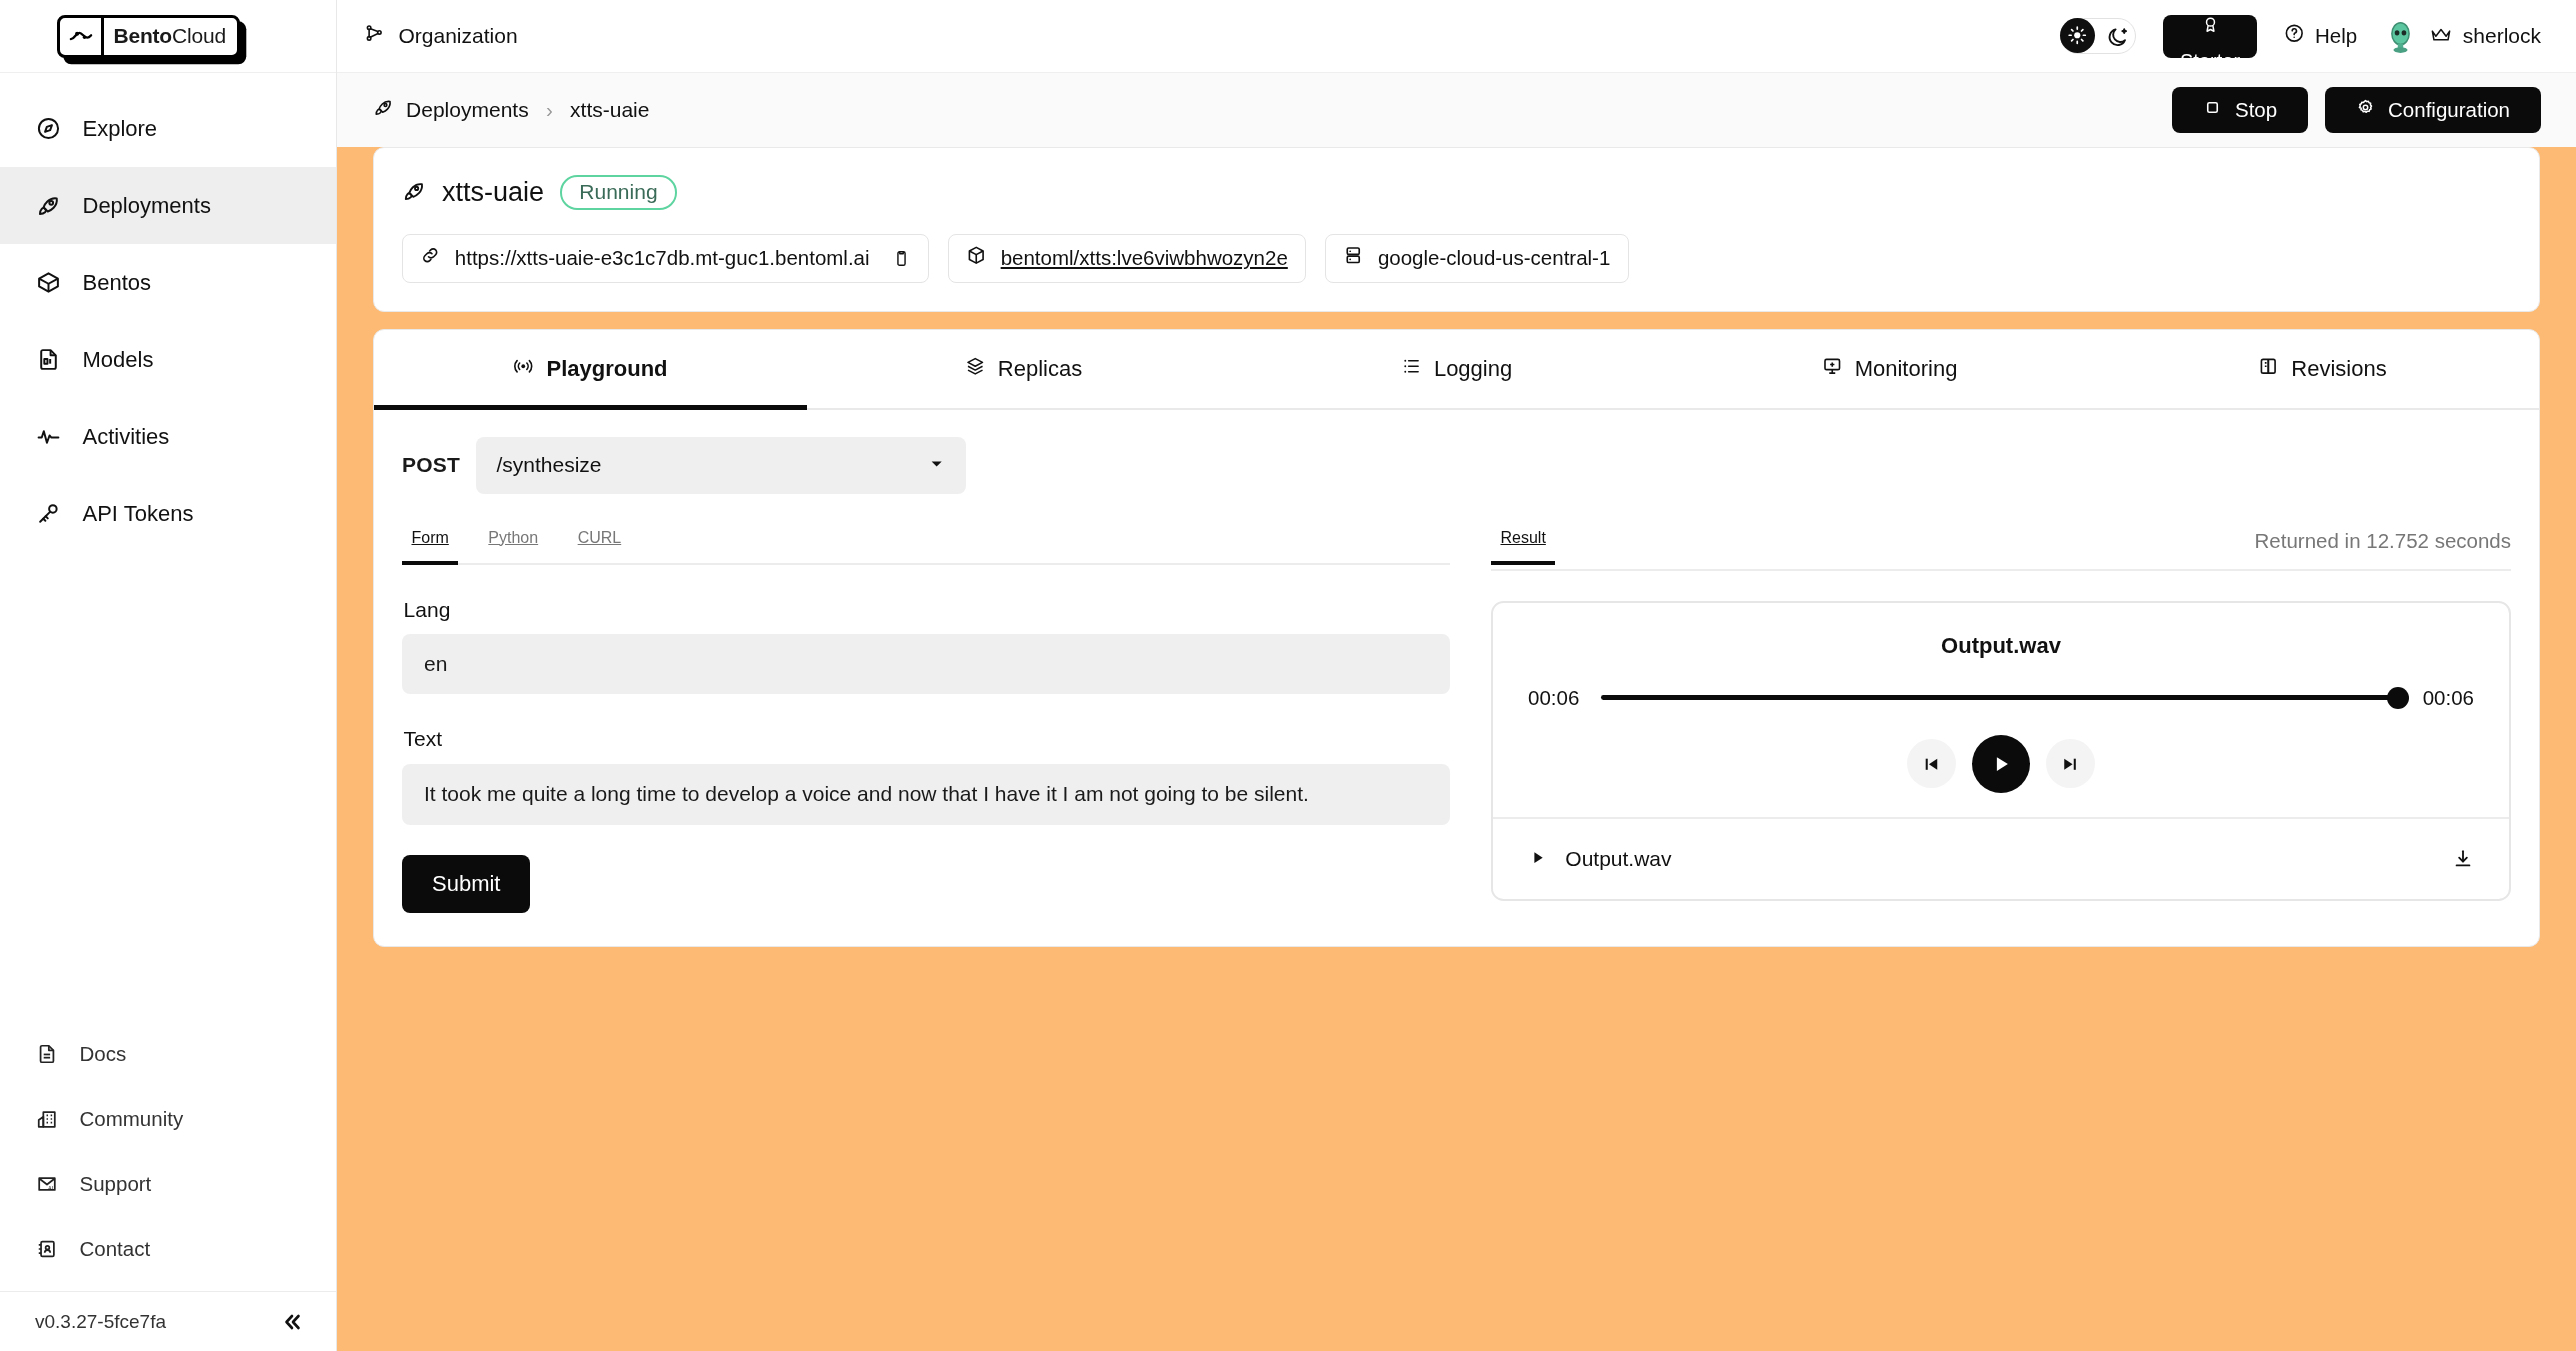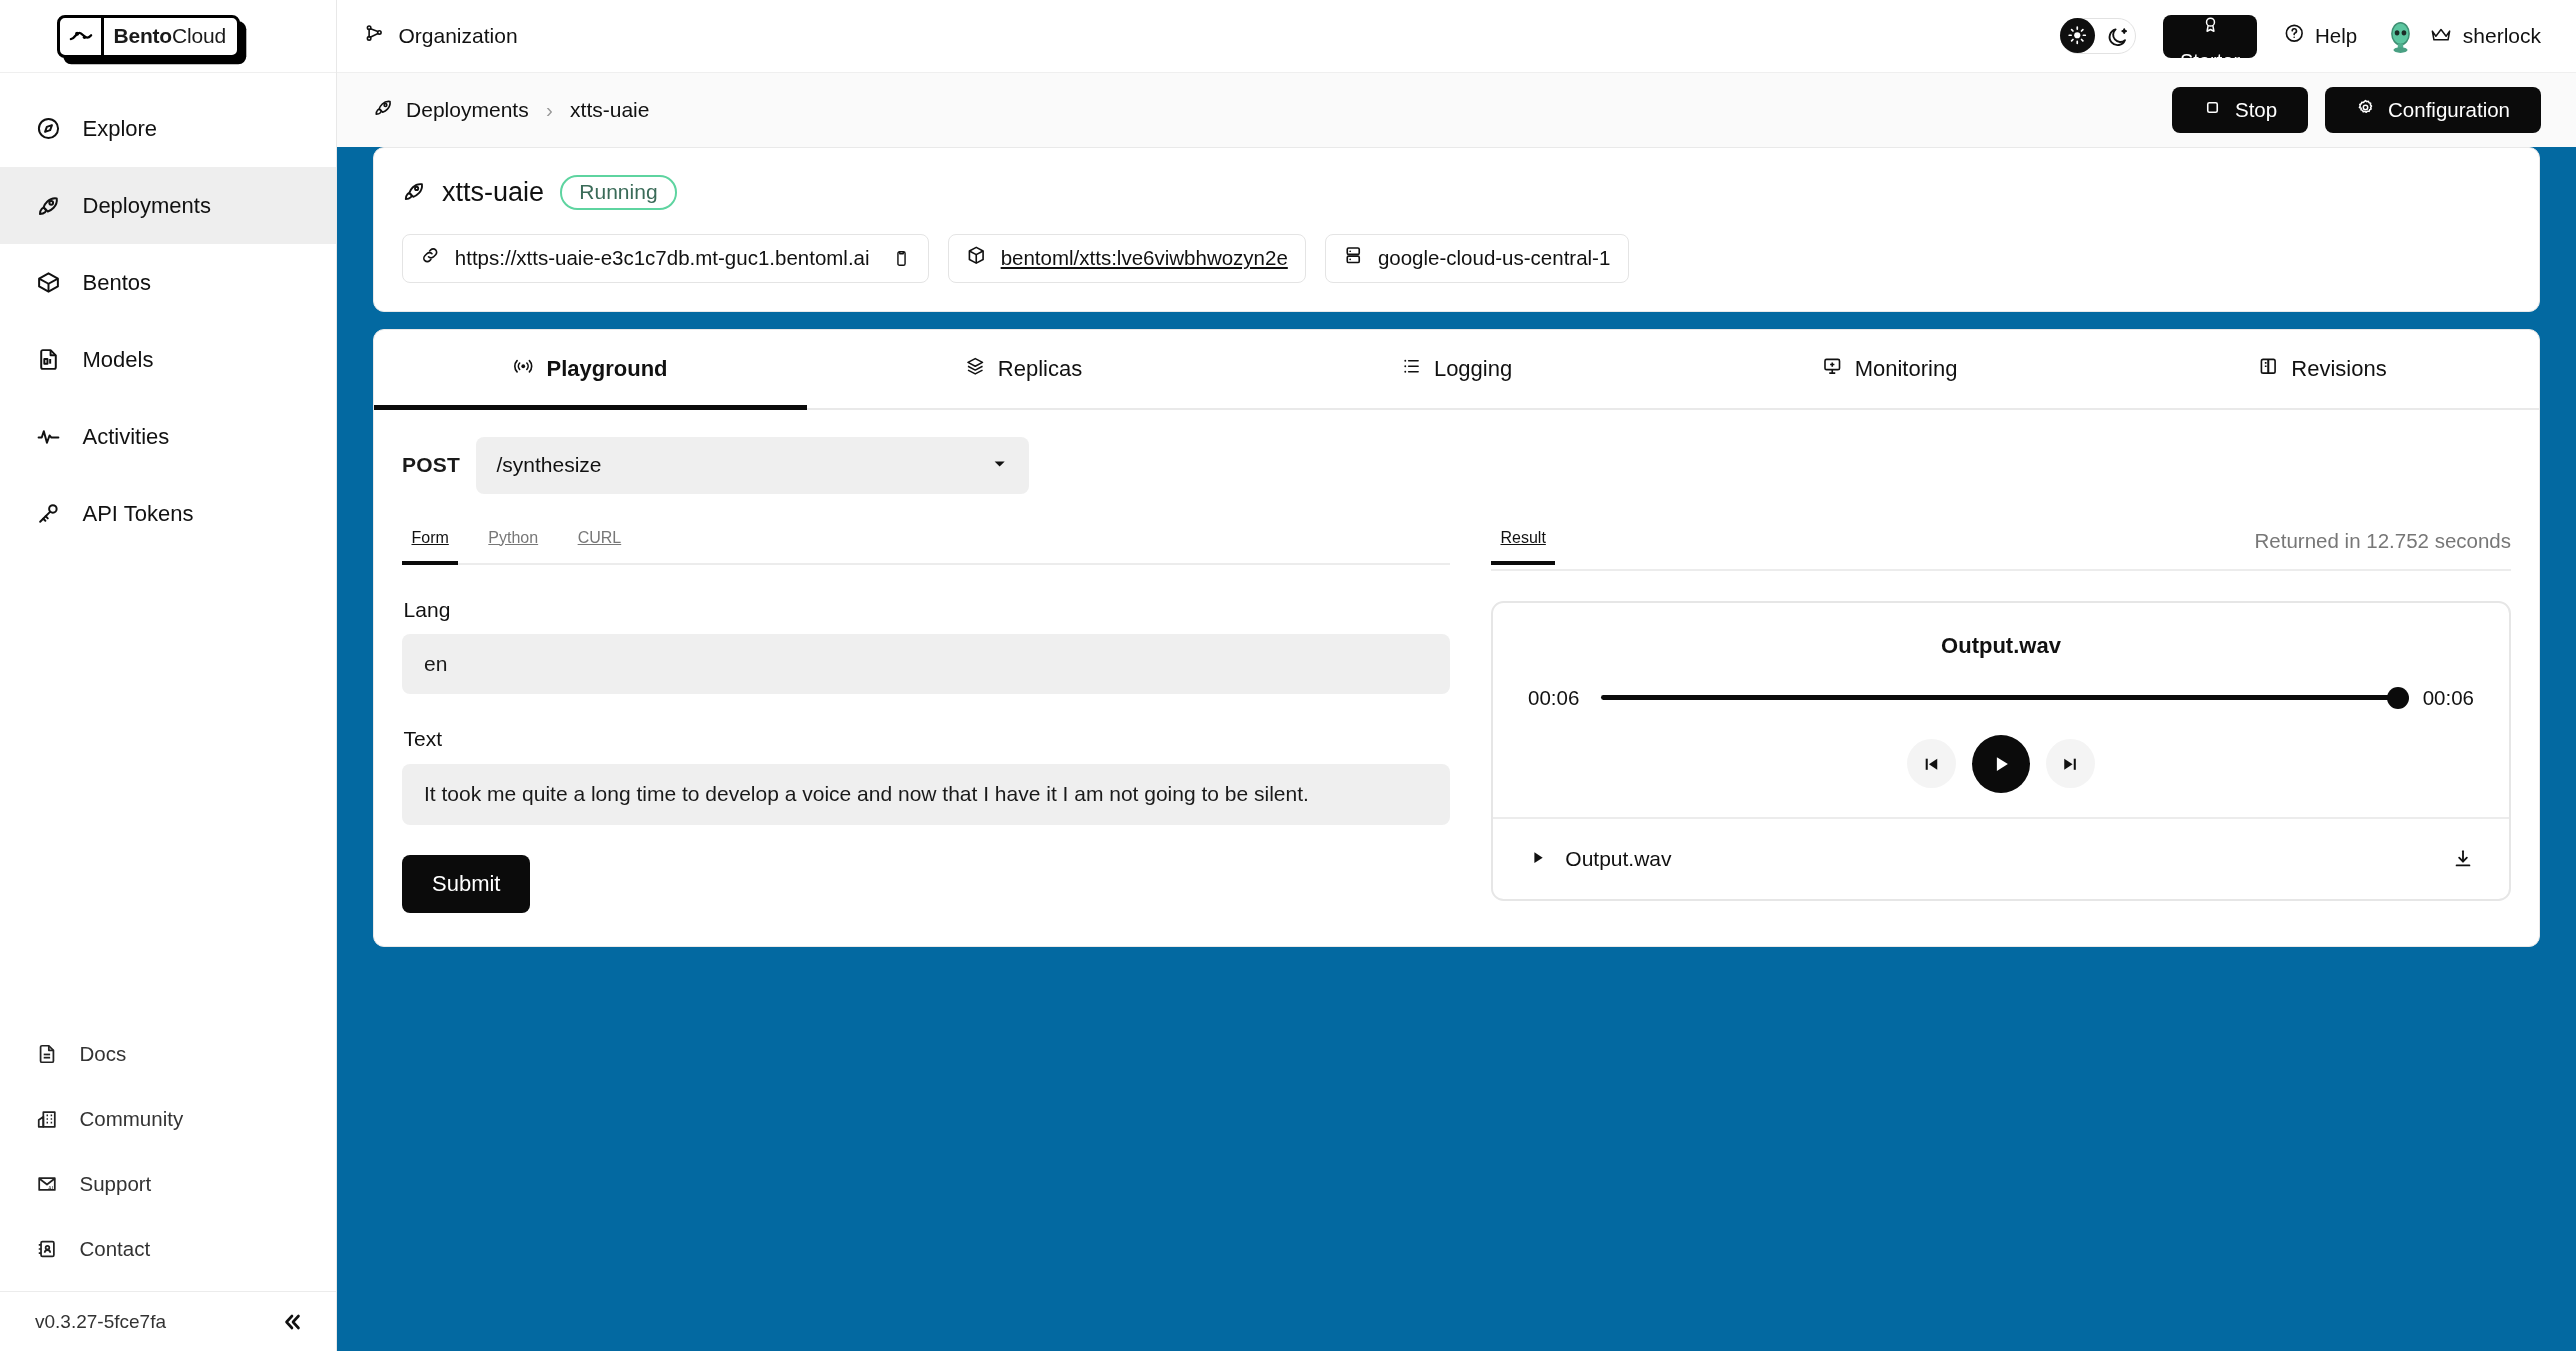--- a/index.html
+++ b/index.html
@@ -61,21 +61,21 @@
 
   .version-bar {
     height: 60px; border-top: 1.6px solid #ececec;
     display: flex; align-items: center; justify-content: space-between;
     padding: 0 32px 0 35px;
     font-size: 19px; color: #333;
   }
   .collapse-btn { cursor: pointer; display: flex; align-items: center; }
 
   
-  .main { flex: 1; min-width: 0; display: flex; flex-direction: column; background: #0369a1; }
+  .main { flex: 1; min-width: 0; display: flex; flex-direction: column; background: #fdba74; }
 
   .topbar {
     height: 73px; background: #ffffff;
     border-bottom: 1.6px solid #efefef;
     display: flex; align-items: center;
     padding: 0 35px 0 27px;
     flex-shrink: 0;
   }
   .org {
     display: flex; align-items: center; gap: 14px;
@@ -162,21 +162,21 @@
   .tab.active { font-weight: 700; }
   .tab.active::after {
     content: ""; position: absolute; left: 0; right: 0; bottom: -2.4px;
     height: 5.5px; background: #0b0b0b;
   }
 
   .pg-body { padding: 27px 28px 33px 28px; }
   .method-row { display: flex; align-items: center; gap: 16px; }
   .method-label { font-size: 21px; font-weight: 700; letter-spacing: 0.2px; }
   .select {
-    width: 553px; height: 57px; background: #efefef; border-radius: 8px;
+    width: 490px; height: 57px; background: #efefef; border-radius: 8px;
     display: flex; align-items: center; padding: 0 20.5px;
     font-size: 21px; color: #111; cursor: pointer;
   }
   .select .caret { margin-left: auto; }
 
   .columns { display: flex; gap: 41px; margin-top: 35px; }
   .col-left { width: 1048px; flex-shrink: 0; }
   .col-right { flex: 1; min-width: 0; }
 
   .subtabs { display: flex; gap: 20.5px; border-bottom: 2.4px solid #ececec; }

